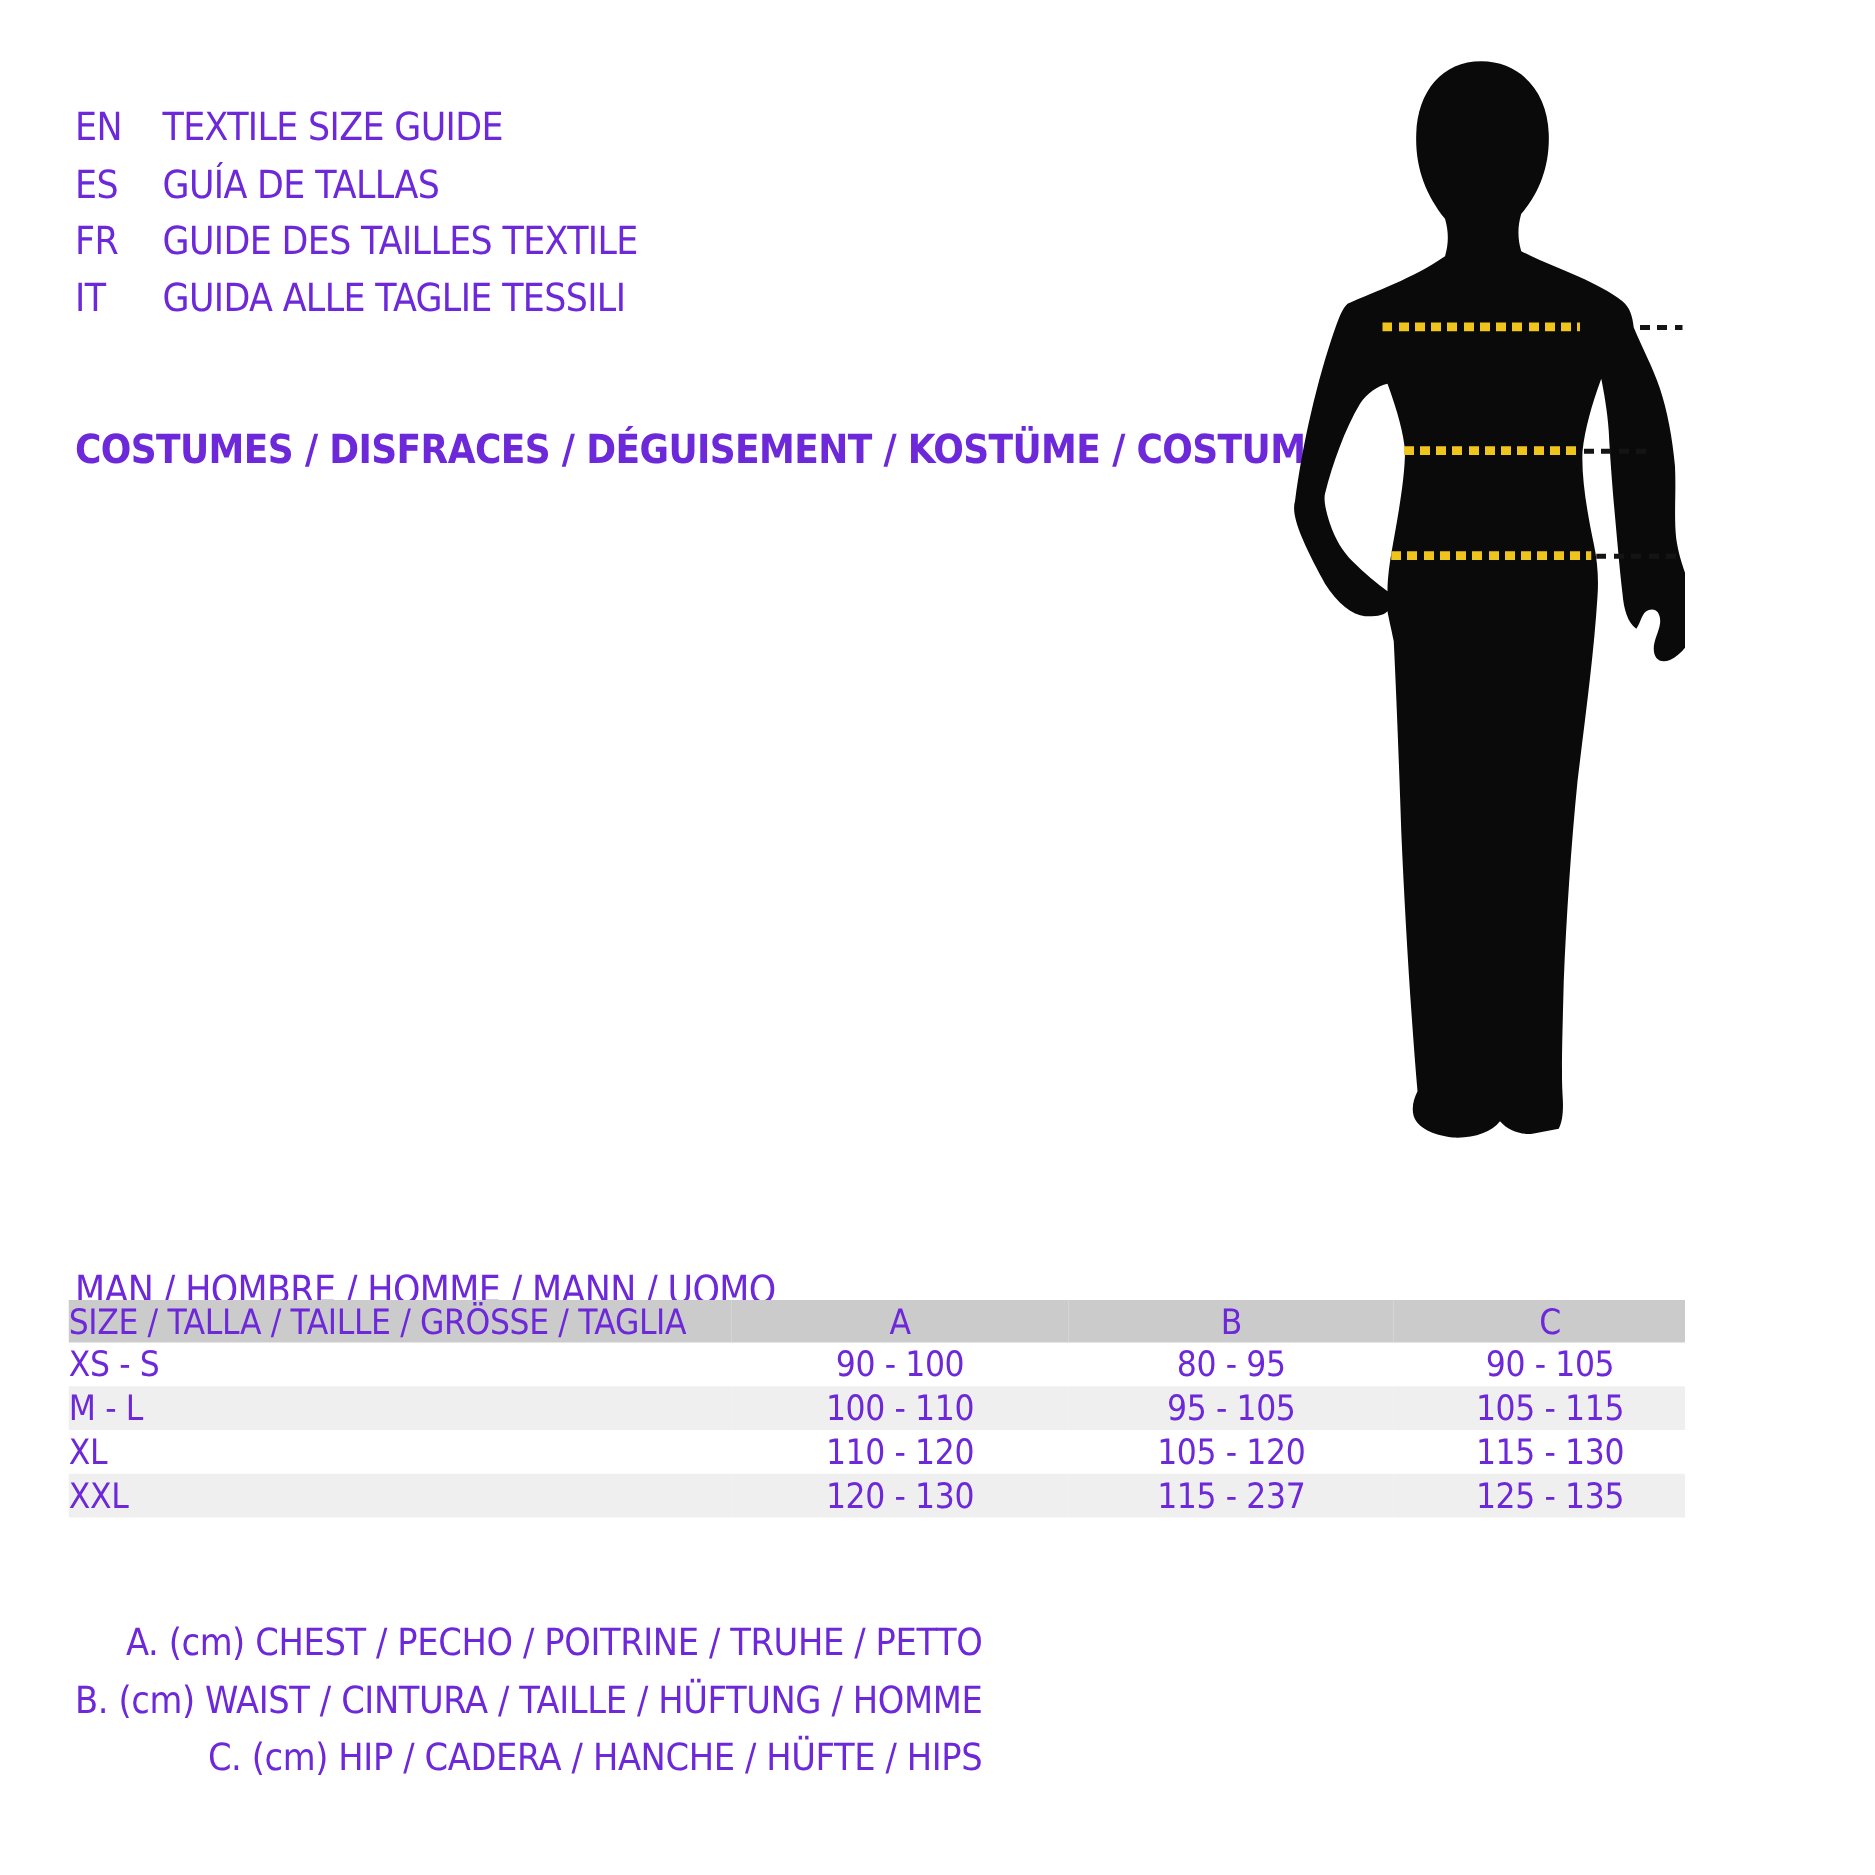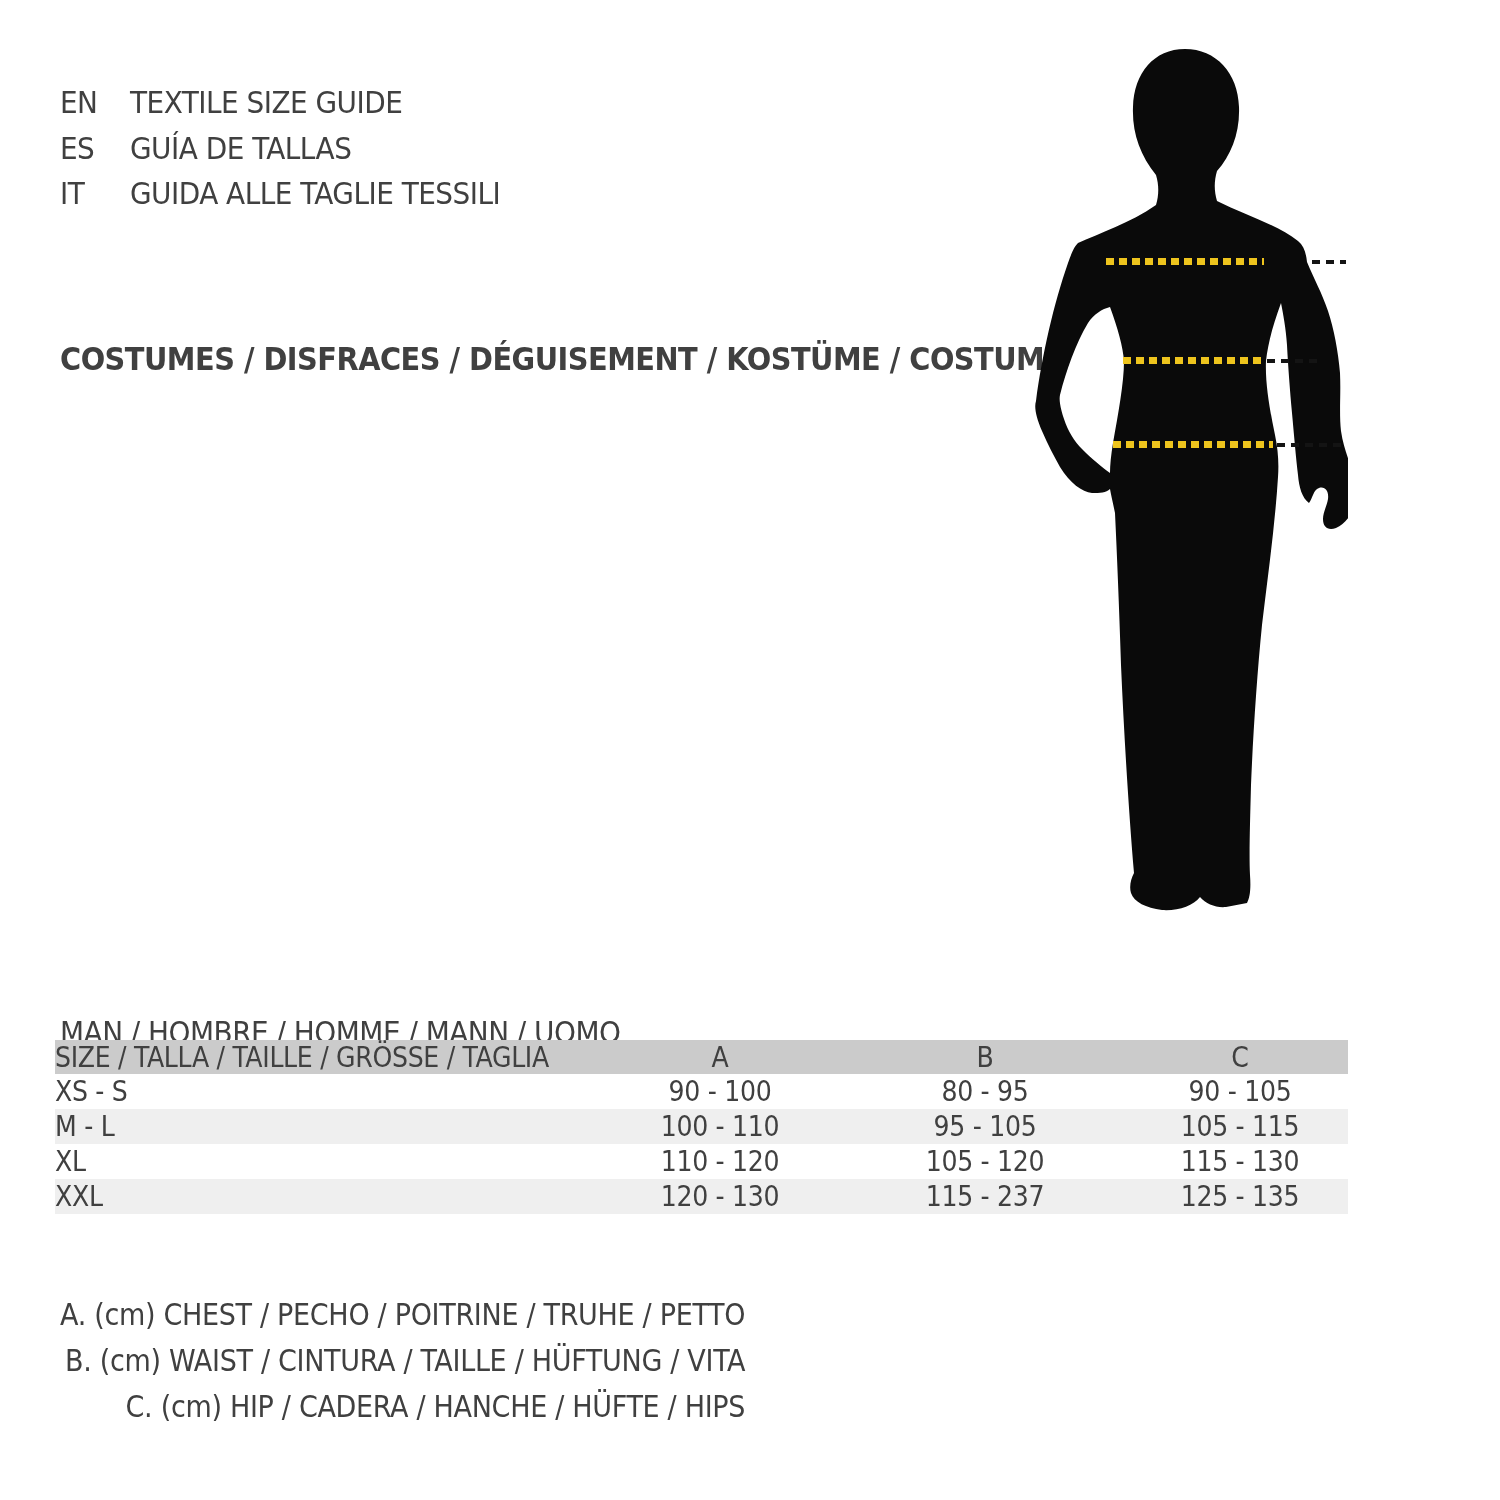--- a/index.html
+++ b/index.html
@@ -1,20 +1,20 @@
 <!DOCTYPE html>
 <html><head>
 <meta charset="utf-8">
 <style>
   html,body{margin:0;padding:0;background:#ffffff;}
   .page{
     position:relative;width:1348px;height:1500px;background:#ffffff;overflow:hidden;
     font-family:"DejaVu Sans","Liberation Sans",sans-serif;
     font-stretch:condensed;
-    color:#404040;
+    color:#6d28d9;
   }
   
   .languages{position:absolute;left:60px;top:80px;}
   .lang-row{display:flex;line-height:45.5px;font-size:31px;font-weight:500;letter-spacing:-0.5px;}
   .lang-code{width:70px;flex:0 0 70px;}
   
   .category{position:absolute;left:60px;top:337px;font-size:32px;font-weight:700;letter-spacing:-0.5px;line-height:45px;}
   
   .figure-area{position:absolute;left:1030px;top:35px;width:370px;height:885px;}
   .figure-area svg{position:absolute;left:0;top:0;}
@@ -50,20 +50,24 @@
 <div class="page" style="--dash-yellow: #eec41d; --header-bg: #cbcbcb; --alt-bg: #efefef;">
 
   <section class="languages">
     <div class="lang-row">
       <span class="lang-code">EN</span>
       <span class="lang-label">TEXTILE SIZE GUIDE</span>
     </div>
     <div class="lang-row">
       <span class="lang-code">ES</span>
       <span class="lang-label">GUÍA DE TALLAS</span>
+    </div>
+    <div class="lang-row">
+      <span class="lang-code">FR</span>
+      <span class="lang-label">GUIDE DES TAILLES TEXTILE</span>
     </div>
     <div class="lang-row">
       <span class="lang-code">IT</span>
       <span class="lang-label">GUIDA ALLE TAGLIE TESSILI</span>
     </div>
   </section>
 
   <div class="category">COSTUMES / DISFRACES / DÉGUISEMENT / KOSTÜME / COSTUMI</div>
 
   <div class="figure-area">
@@ -184,17 +188,17 @@
         <td>120 - 130</td>
         <td>115 - 237</td>
         <td>125 - 135</td>
         <td></td>
       </tr>
     </tbody>
   </table>
 
   <div class="legend">
     <div>A. (cm) CHEST / PECHO / POITRINE / TRUHE / PETTO</div>
-    <div>B. (cm) WAIST / CINTURA / TAILLE / HÜFTUNG / VITA</div>
+    <div>B. (cm) WAIST / CINTURA / TAILLE / HÜFTUNG / HOMME</div>
     <div>C. (cm) HIP / CADERA / HANCHE / HÜFTE / HIPS</div>
   </div>
 
 </div>
 
 </body></html>

